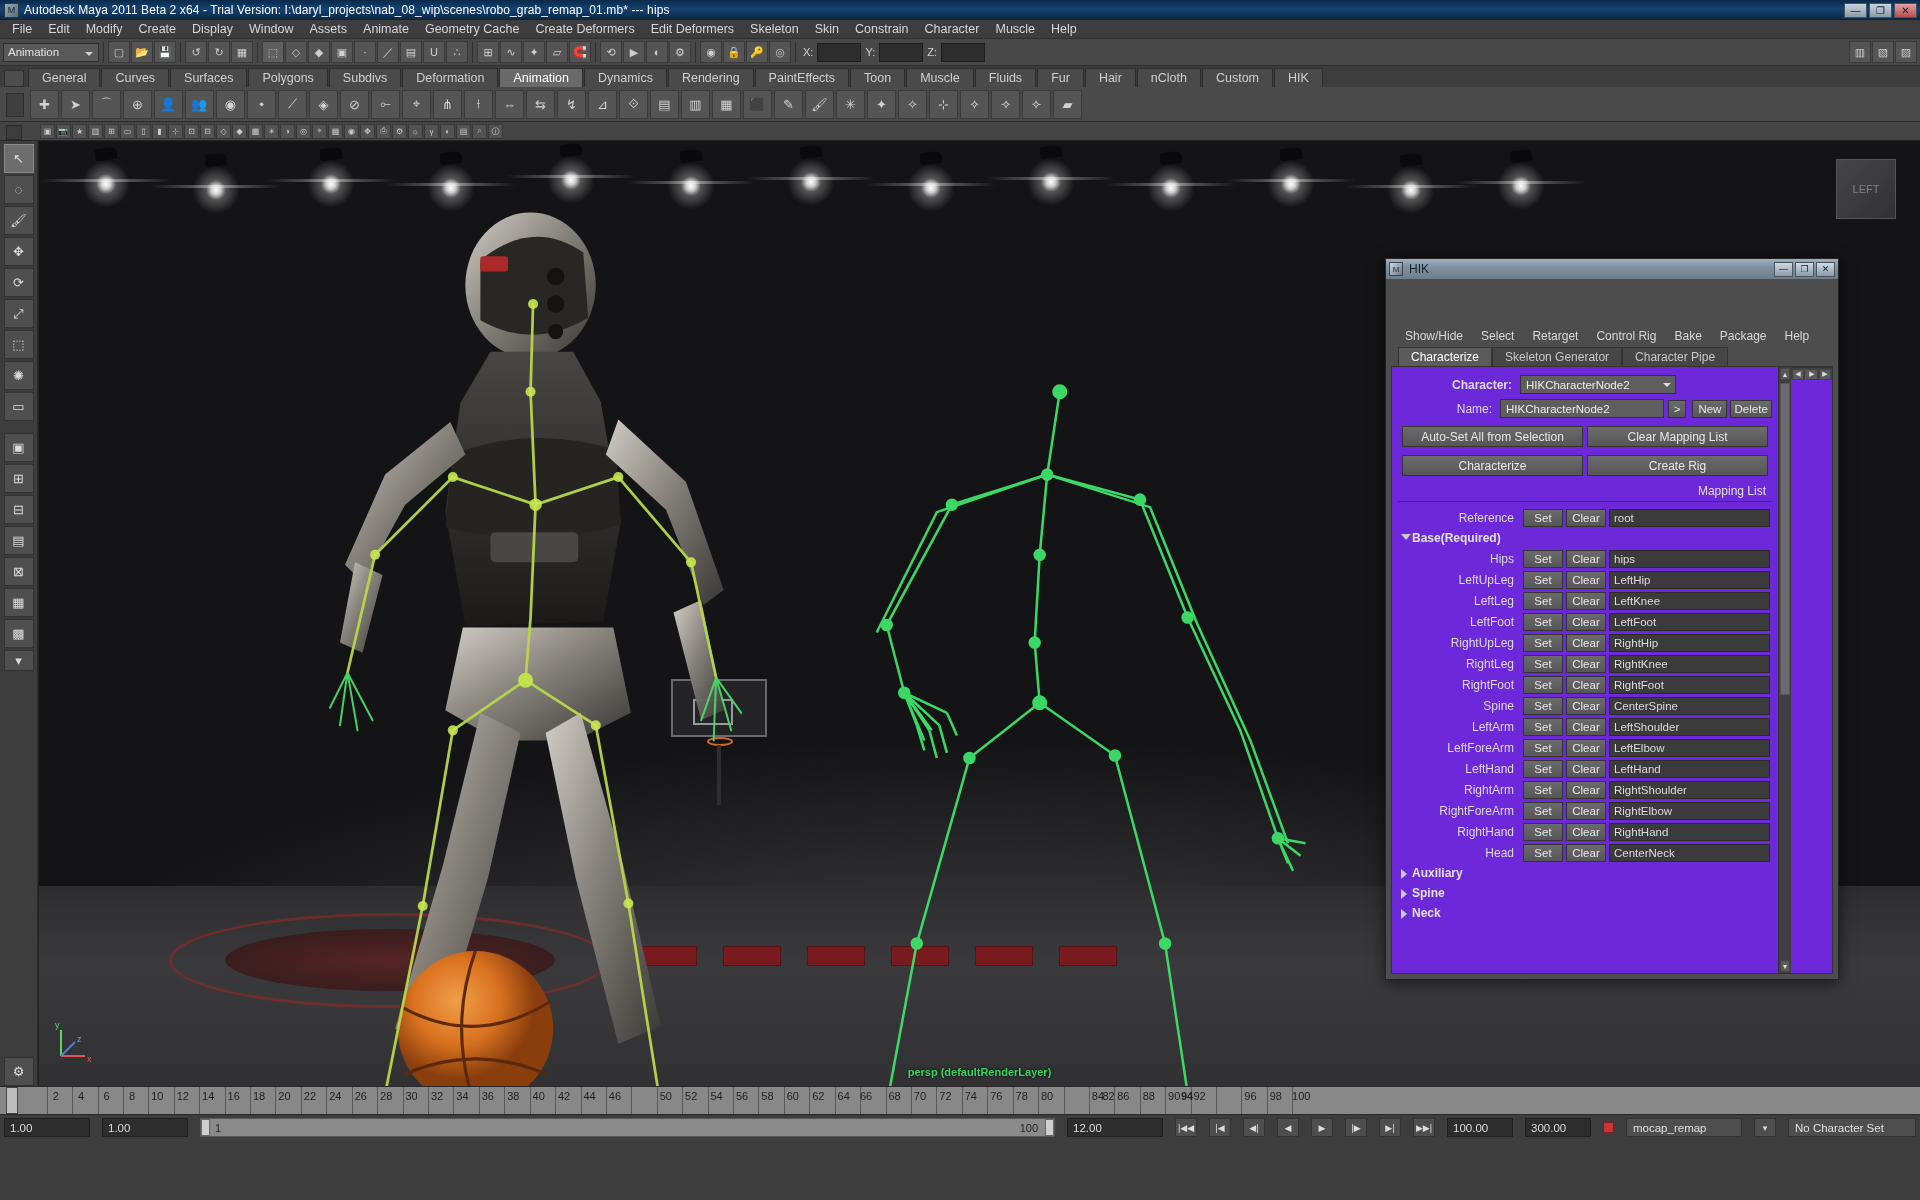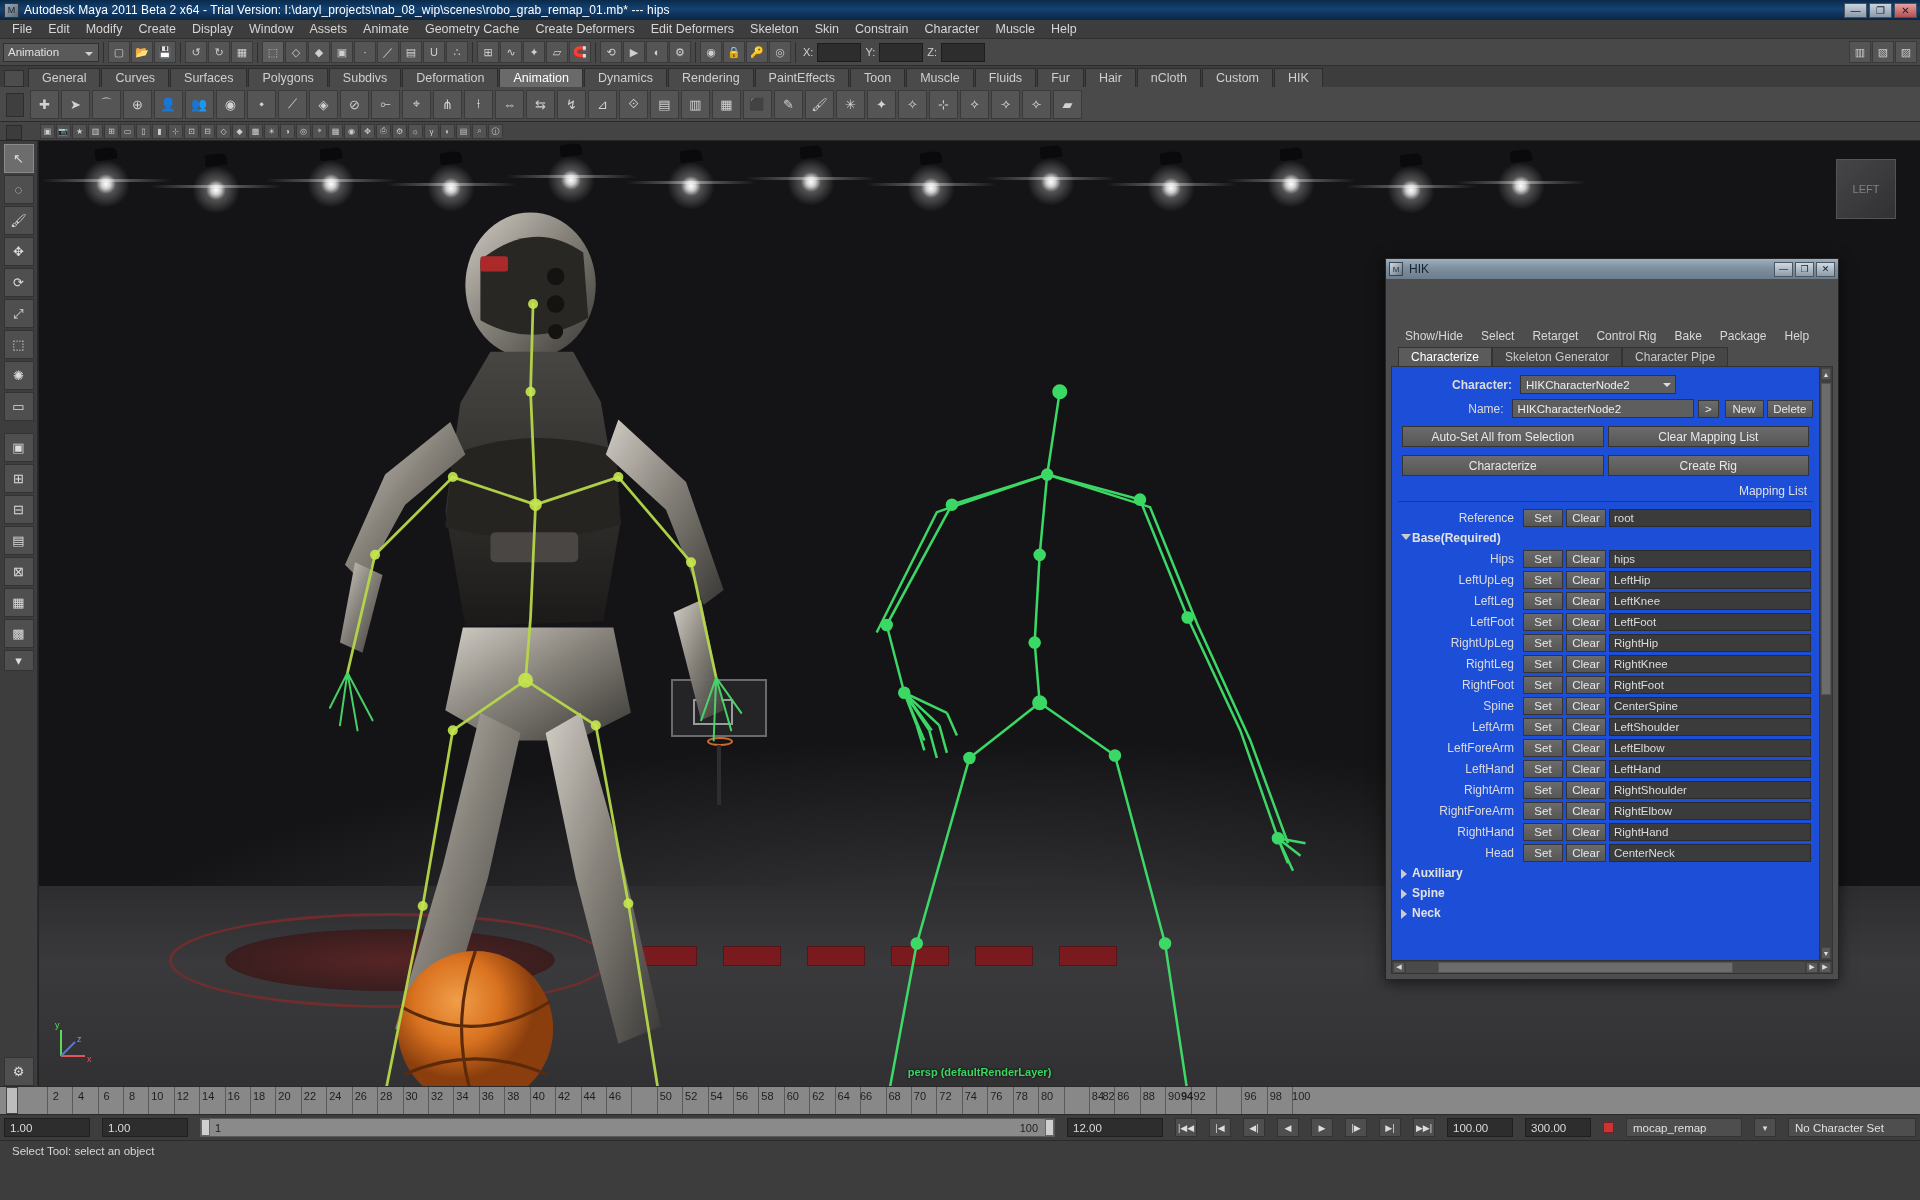--- a/index.html
+++ b/index.html
@@ -200,22 +200,22 @@
   .hik-wbtn { width:19px; height:15px; background: linear-gradient(to bottom,#cfd9e2,#8e9ba8);
     border:1px solid #4a5660; font-size:9px; color:#13202b; text-align:center; line-height:13px; }
   .hik-menu { height: 20px; background:#4d4d4d; display:flex; align-items:center;
     padding-left:10px; gap:0; flex:none;margin-top:47px; }
   .hik-menu .mi { padding: 0 9px; font-size:12px; color:#d8d8d8; }
   .hik-tabs { height: 20px; display:flex; align-items:flex-end; padding-left:12px; flex:none;
     background:#4d4d4d; }
   .hik-tab { font-size:12px; padding:2px 12px; background:#464646; border:1px solid #333;
     border-bottom:none; color:#c8c8c8; height:19px; line-height:14px; }
   .hik-tab.active { background:#5b5b5b; color:#fff; }
-  .hik-body { flex:1; background:#1d4ed8; border:1px solid #333; margin:0 5px 5px;
-    display:flex; flex-direction:column; overflow:hidden; }
+  .hik-body { flex:1; background:#6d28d9; border:1px solid #333; margin:0 5px 5px;
+    display:flex; overflow:hidden; }
   .hik-scrollwrap { flex:1; display:flex; overflow:hidden; }
   .hik-content { flex:1; padding:8px 6px 4px; overflow:hidden; }
   .row { display:flex; align-items:center; margin-bottom:5px; }
   .lbl-r { text-align:right; font-size:12px; color:#dcdcdc; padding-right:8px; }
   .combo {
     height:19px; background:#5e5e5e; border:1px solid #333; font-size:11.5px;
     color:#eee; display:flex; align-items:center; padding:0 16px 0 5px; position:relative;
   }
   .combo::after { content:""; position:absolute; right:4px; top:7px;
     border-left:4px solid transparent; border-right:4px solid transparent; border-top:4px solid #ddd; }
@@ -783,23 +783,20 @@
     <div class="playbtn">▶▶|</div>
     <div class="numfield" style="width:66px">100.00</div>
     <div class="numfield" style="width:66px">300.00</div>
     <div class="redchip"></div>
     <div class="ccset" style="width:116px">mocap_remap</div>
     <div class="playbtn">▾</div>
     <div class="ccset" style="width:128px">No Character Set</div>
   </div>
 
 
-  <div class="statusbar">
-    <span>Select Tool: select an object</span>
-  </div>
 
   <div class="hik">
     <div class="hik-title">
       <div class="hik-ico">M</div>
       <span>HIK</span>
       <div class="hik-wbtns">
         <div class="hik-wbtn">—</div>
         <div class="hik-wbtn">❐</div>
         <div class="hik-wbtn">✕</div>
       </div>

